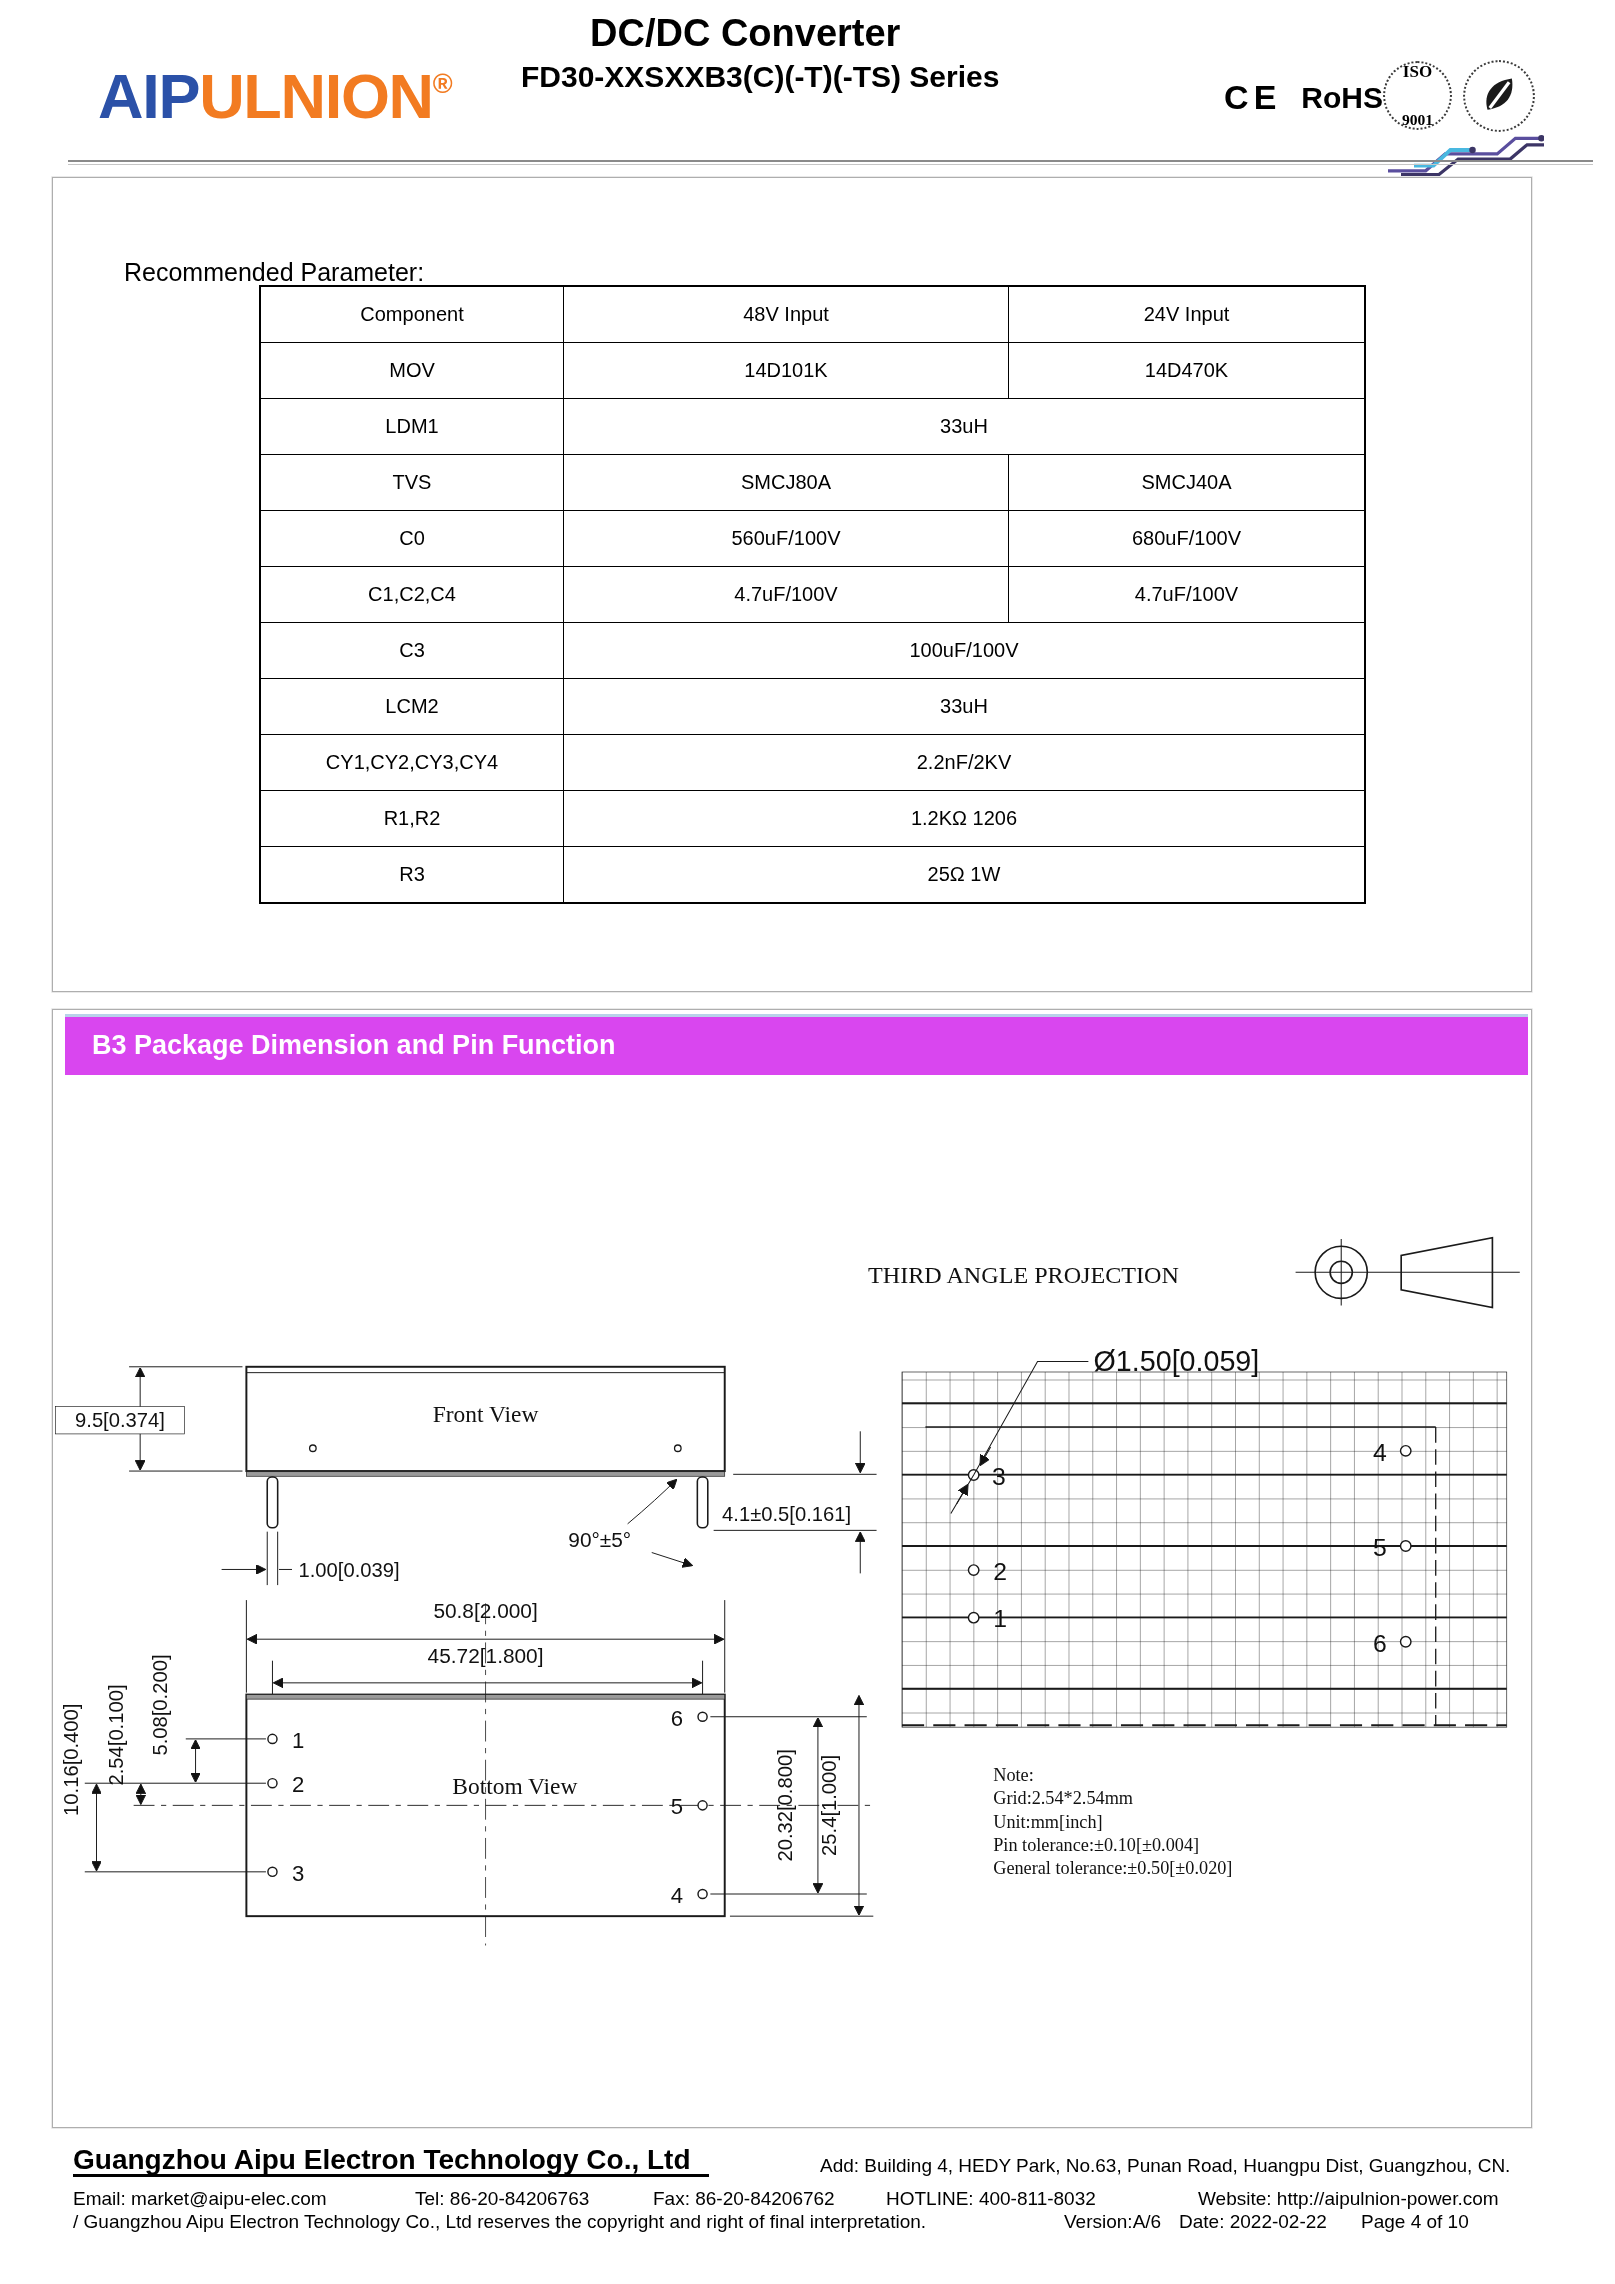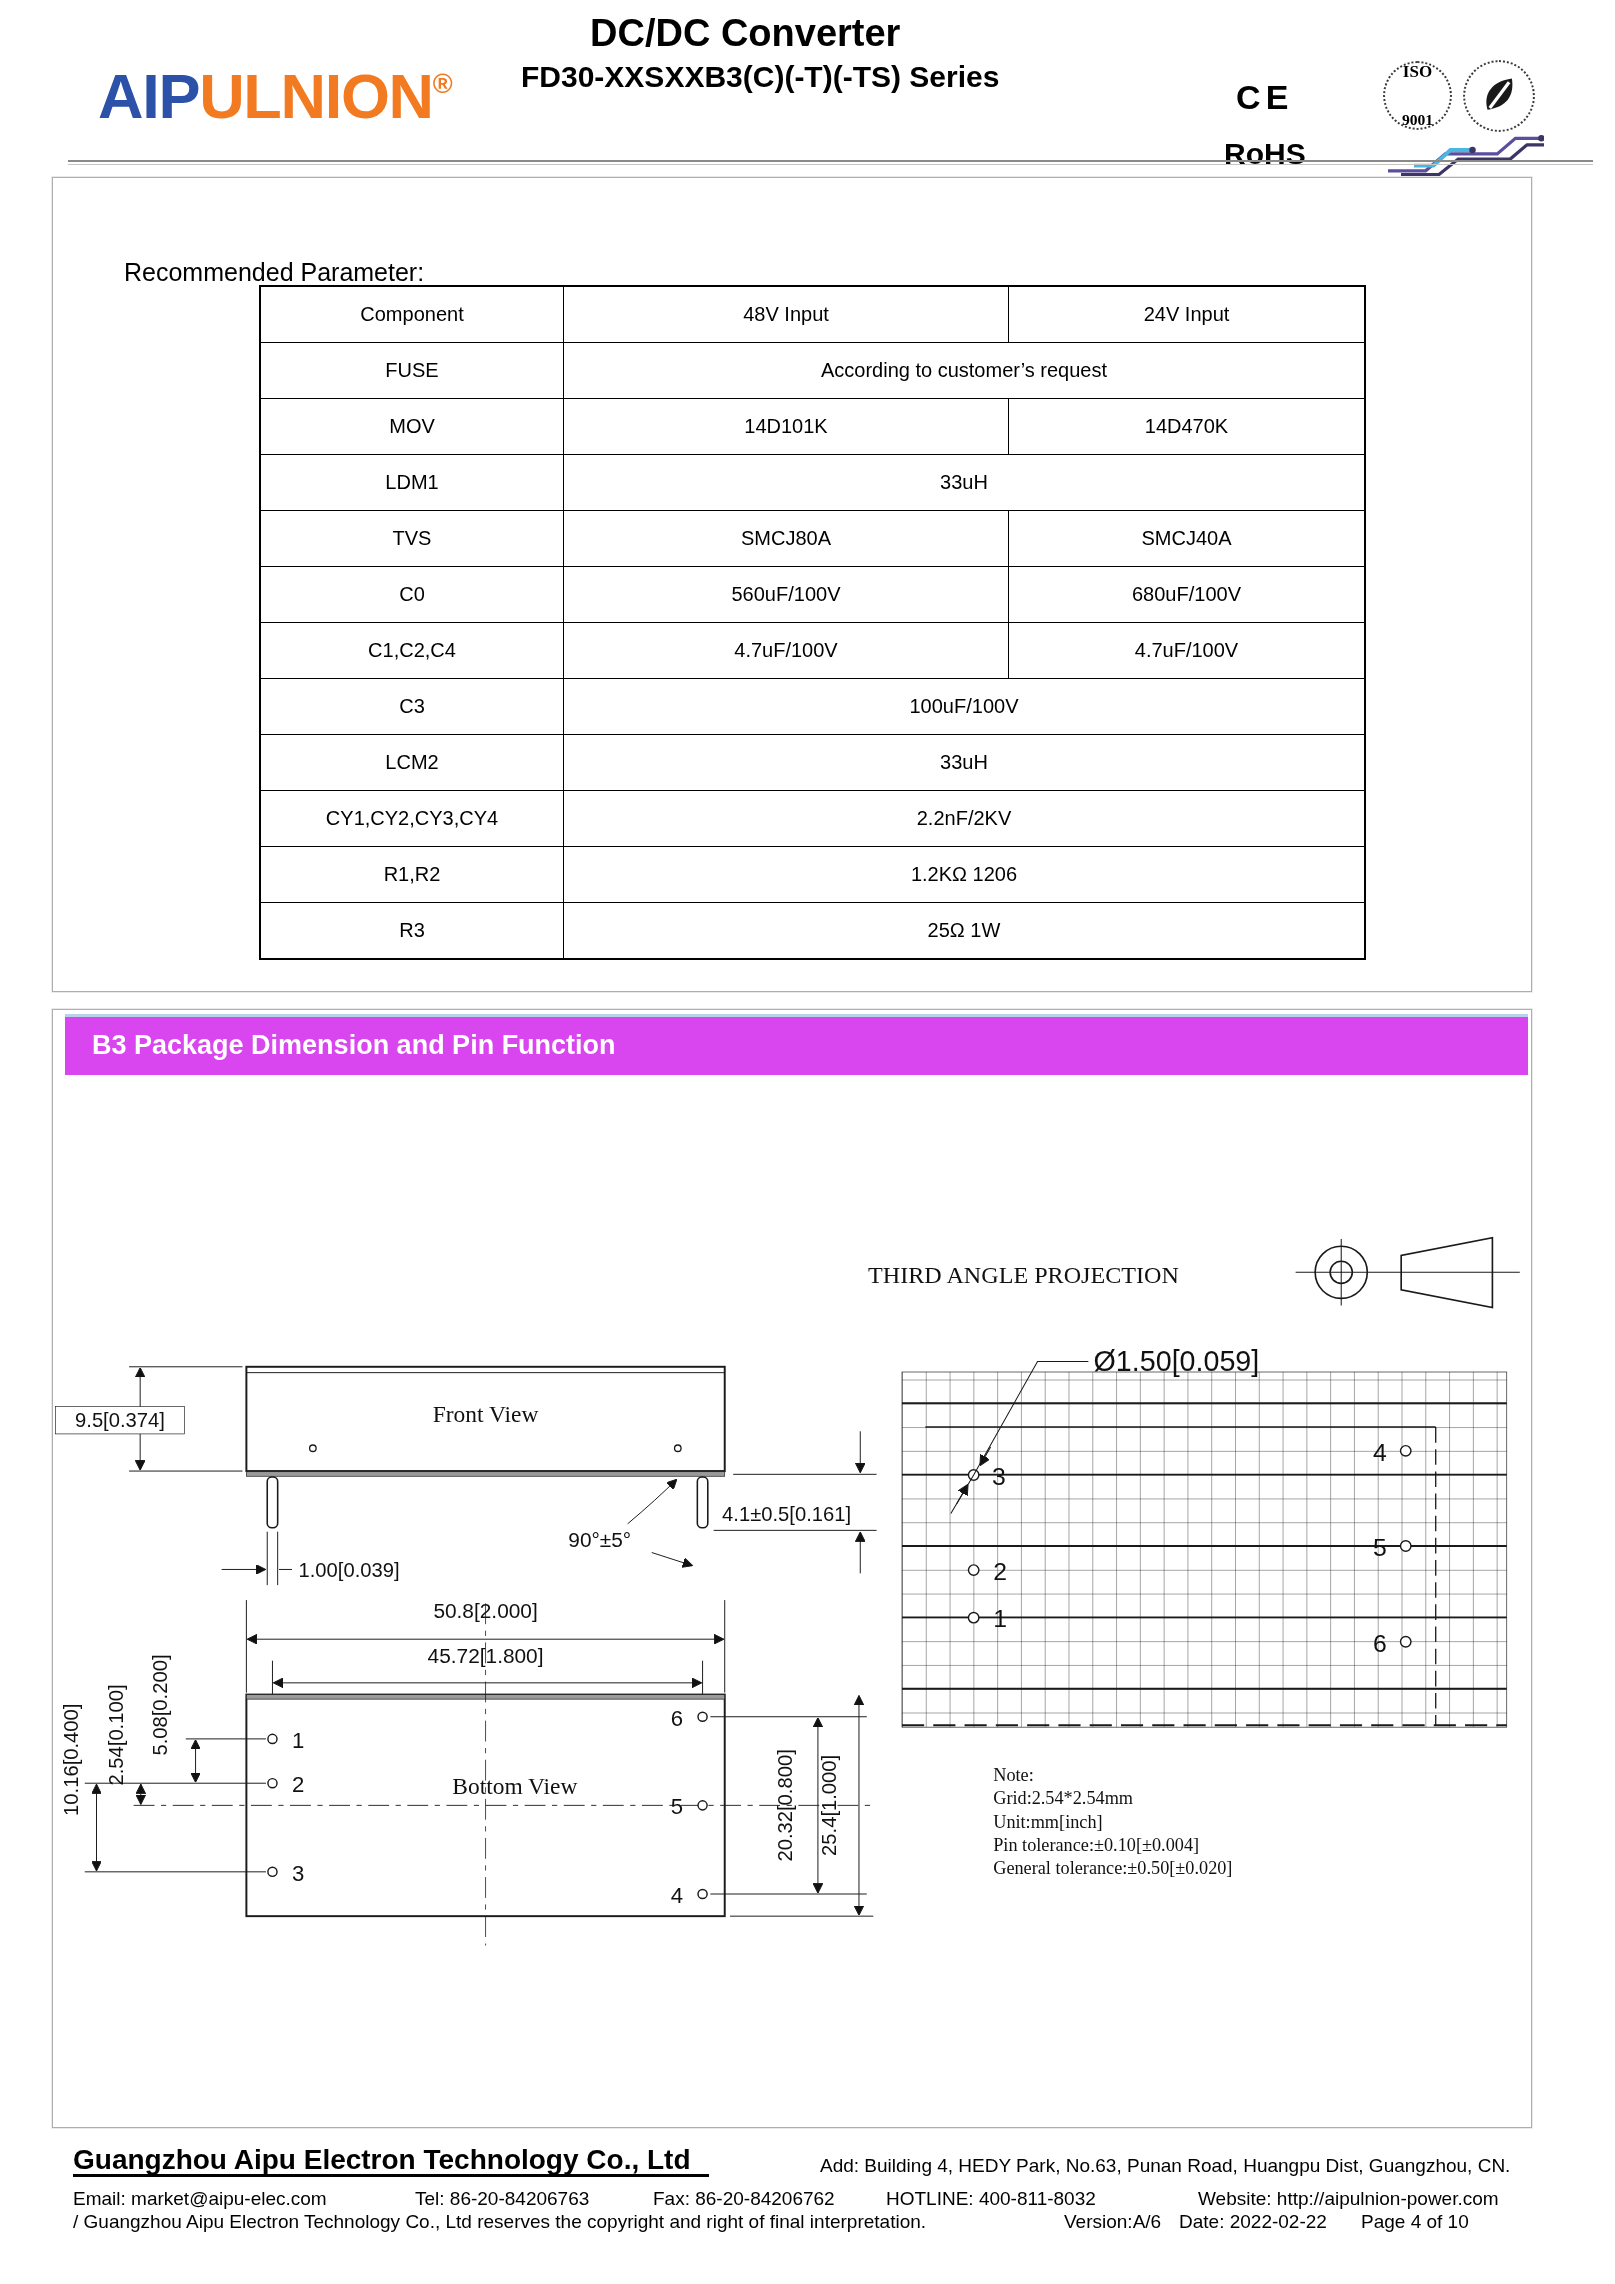--- a/index.html
+++ b/index.html
@@ -5,21 +5,21 @@
   html,body{margin:0;padding:0;background:#fff;}
   body{width:1616px;height:2284px;position:relative;font-family:"Liberation Sans",sans-serif;color:#000;overflow:hidden;}
   .abs{position:absolute;}
   
   .logo{left:98px;top:60px;font-size:63px;font-weight:bold;letter-spacing:-1.3px;white-space:nowrap;}
   .logo .p1{color:#2b51a8;}
   .logo .p2{color:#f27b21;}
   .logo .reg{color:#f27b21;font-size:27px;vertical-align:25px;font-weight:bold;}
   .title{left:590px;top:11.7px;font-size:38px;font-weight:bold;white-space:nowrap;}
   .subtitle{left:521px;top:60px;font-size:30px;font-weight:bold;white-space:nowrap;}
-  .marks{left:1224px;top:78px;display:flex;gap:19.6px;align-items:center;flex-direction:column;}
+  .marks{left:1224px;top:78px;display:flex;gap:19.6px;align-items:center;}
   .ce{font-size:34px;font-weight:bold;letter-spacing:5.2px;}
   .rohs{font-size:30px;font-weight:bold;}
   .badge{border:2.6px dotted #3a3a3a;border-radius:50%;display:flex;flex-direction:column;align-items:center;justify-content:center;text-align:center;}
   .badge-iso{left:1383px;top:61px;width:65px;height:65px;font-family:Liberation Serif, serif;font-weight:bold;gap:32px;}
   .badge-iso .l1{font-size:17px;line-height:17px;}
   .badge-iso .l2{font-size:15.6px;line-height:15.6px;}
   .badge-cert{left:1463px;top:60px;width:68px;height:68px;}
   .hdr-rule{left:68px;top:160px;width:1525px;height:2px;border-top:2px solid #8a8a8a;border-bottom:1.3px solid #c6c6c6;}
   
   .box{border:1.3px solid #aeaeae;box-shadow:0 0 0 0.7px #e0e0e0;background:#fff;}
@@ -80,24 +80,20 @@
 
 <div class="abs box box1"></div>
 <div class="abs sec-heading">Recommended Parameter:</div>
 
 <table class="params">
   <tbody>
       <tr>
     <td class="cw1">Component</td>
     <td class="cw2">48V Input</td>
     <td class="cw3">24V Input</td>
-  </tr>
-  <tr>
-    <td>FUSE</td>
-    <td colspan="2">According to customer’s request</td>
   </tr>
   <tr>
     <td>MOV</td>
     <td>14D101K</td>
     <td>14D470K</td>
   </tr>
   <tr>
     <td>LDM1</td>
     <td colspan="2">33uH</td>
   </tr>

